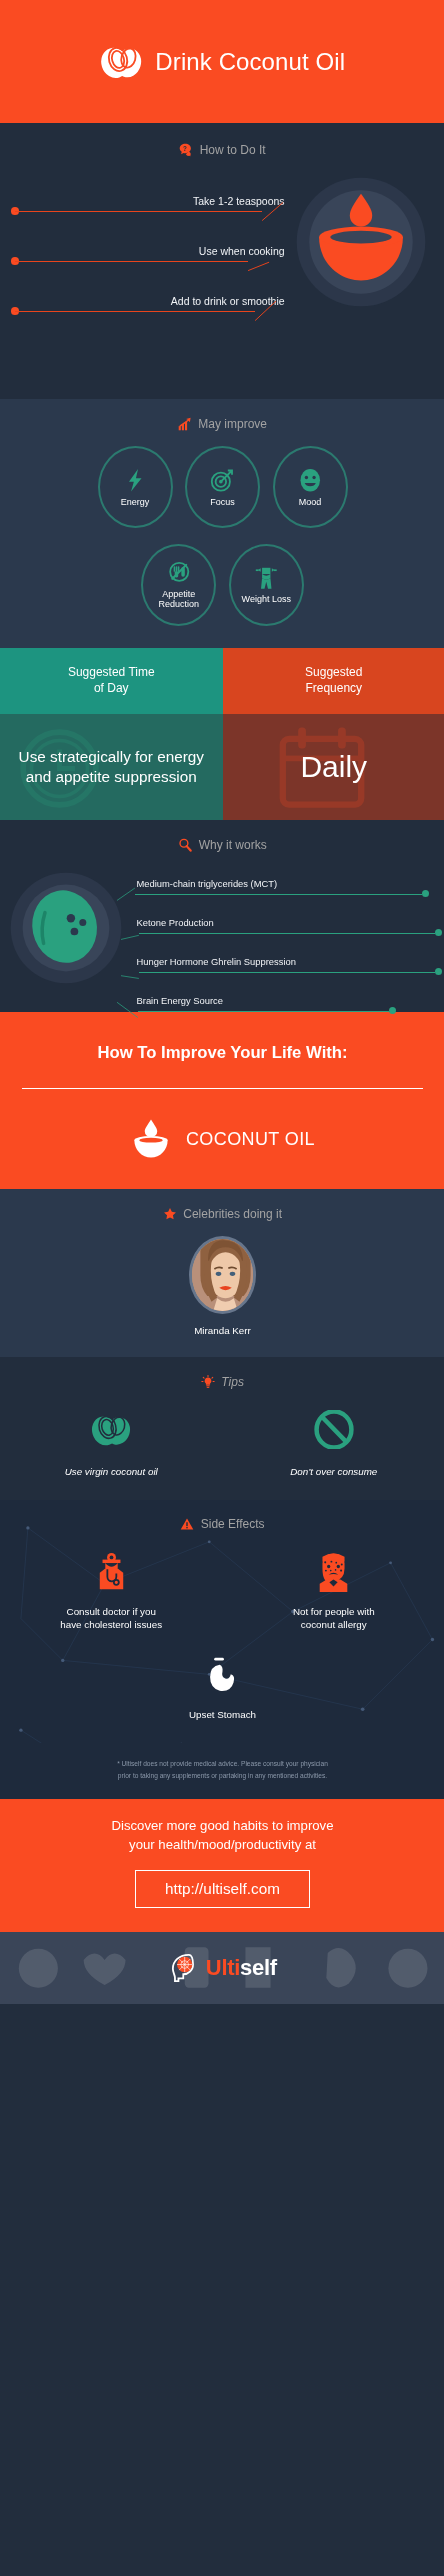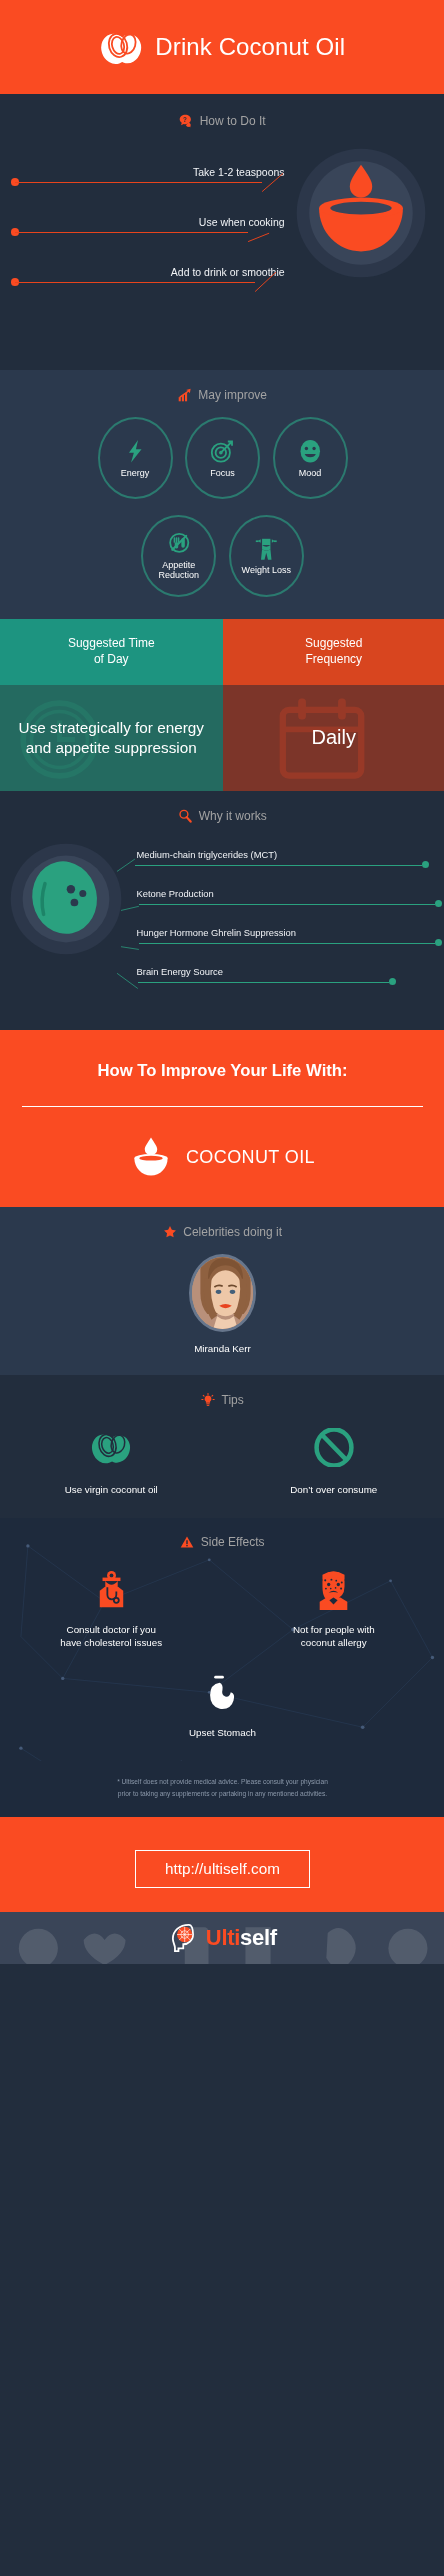--- a/index.html
+++ b/index.html
@@ -6,21 +6,21 @@
   html, body { background: #222d3d; }
   body {
     width: 445px; height: 2576px;
     font-family: "Liberation Sans", sans-serif;
     color: #ffffff; overflow: hidden; position: relative;
   }
   .page { width: 445px; height: 2576px; position: relative; }
 
   
   .header {
-    height: 94px; background: #fa4b22;
+    height: 123px; background: #fa4b22;
     display: flex; align-items: center; justify-content: center; gap: 12.5px;
   }
   .header-logo { width: 43px; height: 39px; flex: none; }
   .header-title { font-size: 24px; font-weight: 400; letter-spacing: 0.1px; }
 
   
   .sec-title {
     display: flex; align-items: center; justify-content: center; gap: 6.3px;
     color: #a3a3a3; font-size: 12px;
   }
@@ -65,59 +65,59 @@
   .sugg-head.teal { background: #1d9480; }
   .sugg-head.orange { background: #d8451f; }
   .sugg-body {
     height: 106px; position: relative; overflow: hidden;
     display: flex; align-items: center; justify-content: center; padding: 0 9.8px;
   }
   .sugg-body.teal { background: #246a60; }
   .sugg-body.orange { background: #7c3529; }
   .sugg-body .bg-ico { position: absolute; opacity: .22; }
   .sugg-text { position: relative; font-size: 15.3px; line-height: 1.25; text-align: center; }
-  .sugg-text.big { font-size: 20px; font-weight: 400; }
+  .sugg-text.big { font-size: 30px; font-weight: 400; }
 
   
   .why { background: #222d3d; padding: 18px 0 25px; position: relative; height: 192px; }
   .coco-wrap { position: absolute; left: 9.8px; top: 52px; width: 112px; height: 112px; }
   .why-items { position: absolute; right: 0; top: 43px; width: 328px; }
   .why-item { position: relative; height: 39px; }
   .why-label {
     position: absolute; left: 19.5px; bottom: 12.5px;
     font-size: 9.4px; color: #f2f4f7; white-space: nowrap;
   }
   .why-line { position: absolute; bottom: 7px; height: 0.8px; background: #2aa17f; }
   .why-dot {
     position: absolute; bottom: 4.2px; width: 7px; height: 7px;
     border-radius: 50%; background: #2aa17f;
   }
   .why-diag { position: absolute; bottom: 0; height: 21px; }
 
   
-  .promo { background: #fa4b22; padding: 31px 0 28px; text-align: center; margin-top: 47px; }
+  .promo { background: #fa4b22; padding: 31px 0 28px; text-align: center; }
   .promo-title { font-size: 16.7px; font-weight: bold; }
   .promo-rule { height: 1.4px; background: #ffffff; margin: 25px 22px 0; }
   .promo-row {
     display: flex; align-items: center; justify-content: center; gap: 14px; margin-top: 29px;
   }
   .promo-ico { width: 42px; height: 43px; }
   .promo-name { font-size: 18px; font-weight: normal; letter-spacing: 0.4px; }
 
   
   .celeb { background: #2b394d; padding: 18px 0 21px; text-align: center; }
   .avatar {
     width: 67px; height: 78px; margin: 15.3px auto 0;
     border-radius: 50%; border: 3.5px solid #67768c; overflow: hidden;
     background: #c49a78; position: relative;
   }
   .celeb-name { font-size: 9.8px; margin-top: 11px; color: #ffffff; }
 
   
-  .tips { background: #222d3d; padding: 18px 0 22px; position: relative; overflow: hidden; }
+  .tips { background: #222d3d; padding: 18px 0 22px; position: relative; overflow: hidden; font-style: italic; }
   .two-col { display: flex; margin-top: 21px; position: relative; }
   .two-col > div { width: 50%; text-align: center; }
   .tip-ico { width: 42px; height: 39px; margin: 0 auto; display: block; }
   .tip-label { font-size: 9.8px; margin-top: 16.7px; line-height: 1.25; }
 
   
   .side { background: #1e2a3c; padding: 16.7px 0 21px; position: relative; overflow: hidden; }
   .side .const { position: absolute; inset: 0; opacity: .5; }
   .side-inner { position: relative; }
   .se-ico { width: 39px; height: 40px; margin: 0 auto; display: block; }
@@ -133,21 +133,21 @@
   
   .cta { background: #fa4b22; text-align: center; padding: 18px 19.5px 24px; }
   .cta-text { font-size: 13.2px; line-height: 1.42; }
   .cta-btn {
     display: inline-block; margin-top: 15.3px; border: 1.4px solid #ffffff;
     padding: 9px 29px; font-size: 15.3px; color: #fff; text-decoration: none;
   }
 
   
   .footer {
-    background: #3a4558; height: 52px; position: relative; overflow: hidden;
+    background: #3a4558; height: 72px; position: relative; overflow: hidden;
     display: flex; align-items: center; justify-content: center; gap: 7px;
   }
   .footer .bgicons { position: absolute; inset: 0; opacity: .12; }
   .footer-brand {
     position: relative; display: flex; align-items: center; gap: 5.6px;
   }
   .brand-head { width: 32px; height: 32px; }
   .brand-word { font-size: 22px; font-weight: bold; letter-spacing: -0.3px; }
   .brand-word .u { color: #fa4b22; }
   .brand-word .rest { color: #ffffff; }
@@ -605,20 +605,24 @@
       </div>
     </div>
   </div>
 
   <div class="disclaimer">
     <div>* Ultiself does not provide medical advice. Please consult your physician</div>
     <div>prior to taking any supplements or partaking in any mentioned activities.</div>
   </div>
 
   <div class="cta">
+    <div class="cta-text">
+      <div>Discover more good habits to improve</div>
+      <div>your health/mood/productivity at</div>
+    </div>
     <a class="cta-btn" href="#">http://ultiself.com</a>
   </div>
 
   <div class="footer">
     <svg class="bgicons" viewBox="0 0 638 100" preserveAspectRatio="none">
       <g fill="#ffffff">
         <circle cx="55" cy="52" r="28"></circle>
         <path d="M120 40 q16 -18 30 0 q14 -18 30 0 q0 20 -30 36 q-30 -16 -30 -36z"></path>
         <rect x="265" y="22" width="34" height="58" rx="6"></rect>
         <path d="M352 22 h36 v58 h-36z"></path>

